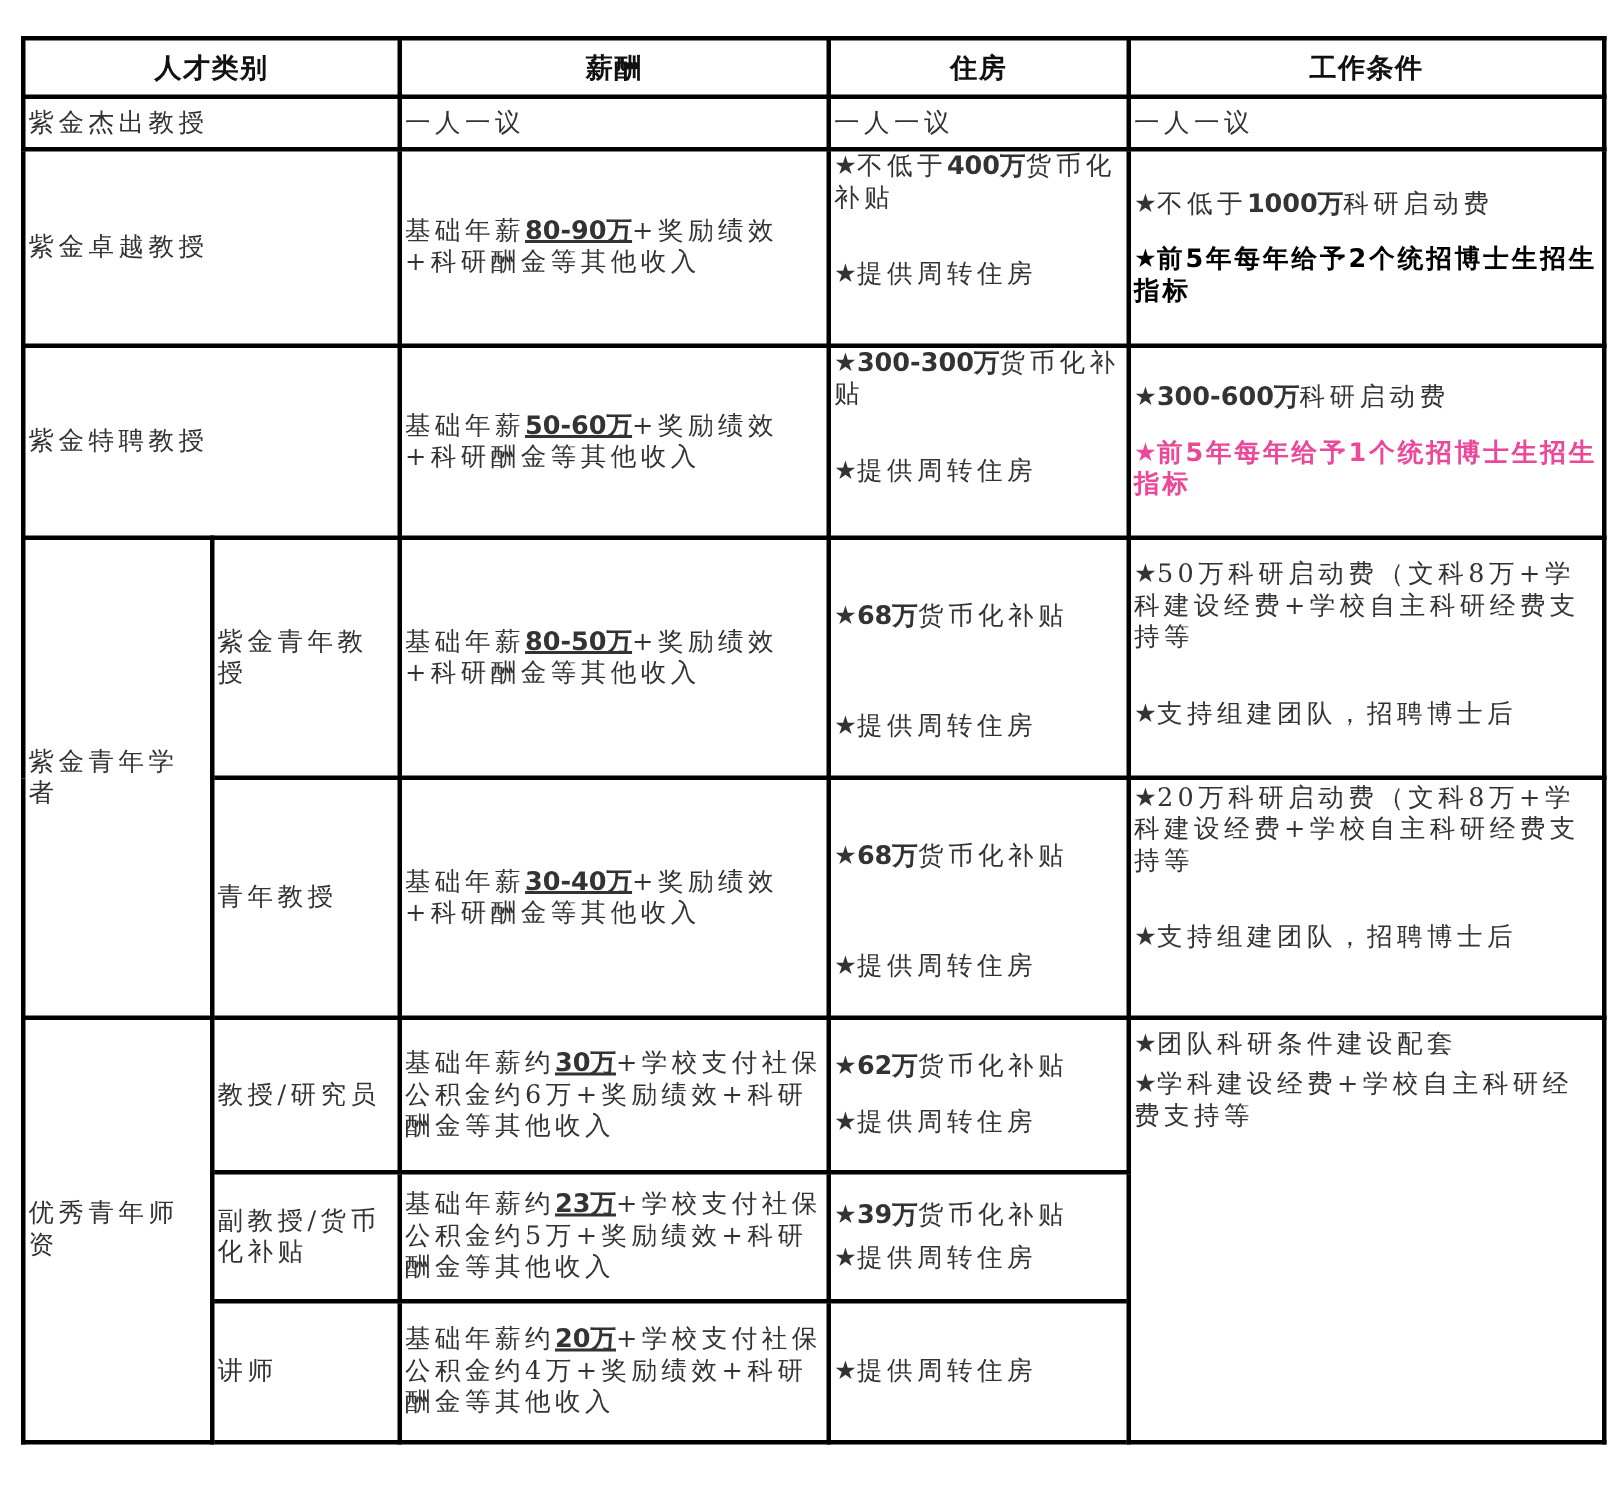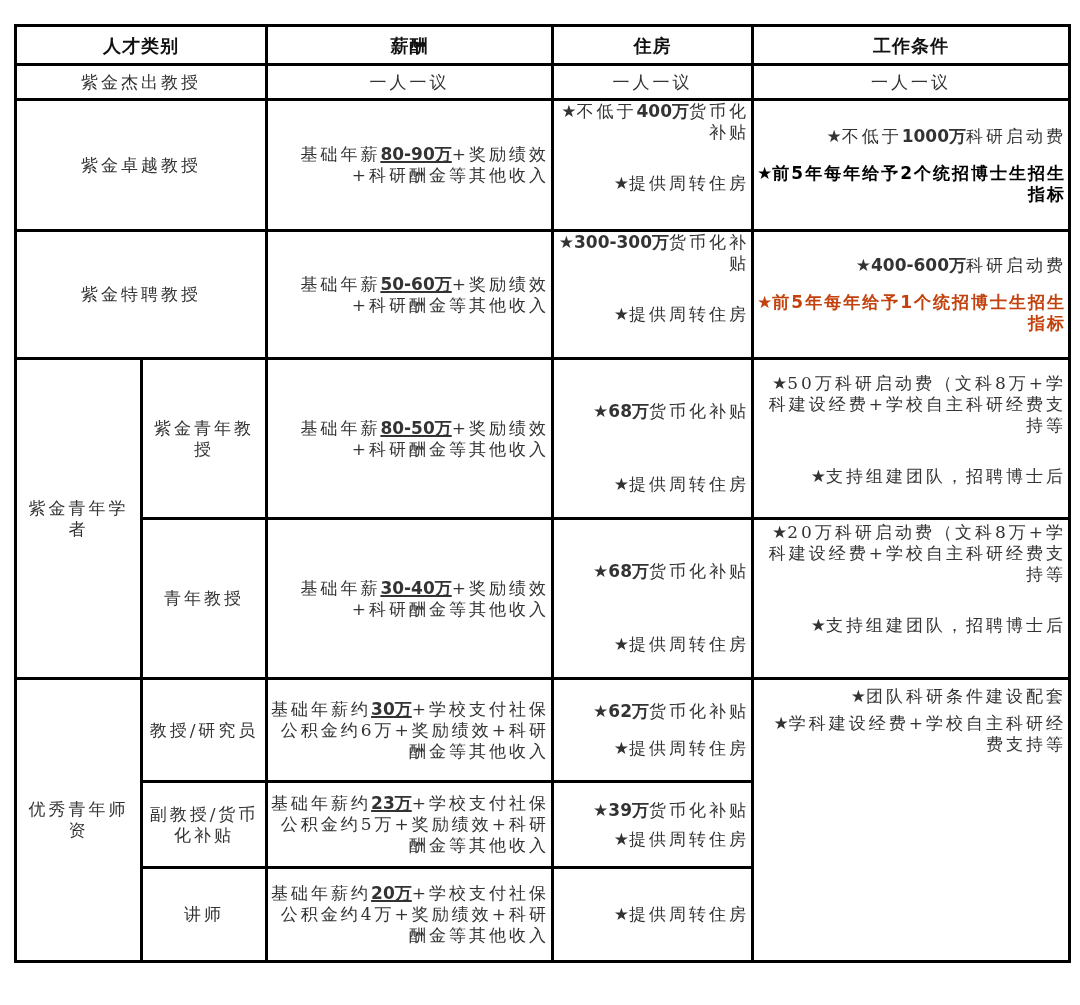--- a/index.html
+++ b/index.html
@@ -4,22 +4,22 @@
 <style>
   html, body { margin: 0; padding: 0; background: #ffffff; }
   body { width: 1080px; height: 1005px; position: relative; overflow: hidden;
          font-family: "DejaVu Serif", "Liberation Serif", serif; color: #111; }
   table.talent { position: absolute; left: 14px; top: 24px; border-collapse: collapse;
                  table-layout: fixed; width: 1054px; }
   table.talent td, table.talent th { border: 3px solid #000; padding: 0 2px; vertical-align: middle;
                  font-size: 17px; line-height: 21px; letter-spacing: 3px; word-break: break-all; }
   table.talent th { font-family: "DejaVu Sans", "Liberation Sans", sans-serif; font-weight: bold;
                  font-size: 18px; letter-spacing: 1px; text-align: center; height: 33px; }
-  .c { text-align: center; }
-  .l { text-align: right; }
+  .c { }
+  .l { text-align: left; }
   .light { color: #333; font-weight: normal; }
   .b { font-weight: bold; font-family: "DejaVu Sans", "Liberation Sans", sans-serif; letter-spacing: 0; }
   .u { text-decoration: underline; text-decoration-thickness: 2px; }
   .item { display: block; }
   .gap { margin-top: 16px; }
   .gap-lg { margin-top: 30px; }
   .star { letter-spacing: 0; }
 </style>
 </head>
 <body>
@@ -62,22 +62,22 @@
   </tr>
 
   <tr style="height:128px">
     <td colspan="2" class="c light">紫金特聘教授</td>
     <td class="l light"><span>基础年薪</span><span class="b u">50-60万</span><span>+奖励绩效+科研酬金等其他收入</span></td>
     <td class="l light" style="vertical-align:top">
       <span class="item"><span class="star">★</span><span class="b">300-300万</span><span>货币化补贴</span></span>
       <span class="item gap-lg"><span class="star">★</span><span>提供周转住房</span></span>
     </td>
     <td class="l light">
-      <span class="item"><span class="star">★</span><span class="b">400-600万</span><span>科研启动费</span></span>
-      <span class="item gap b" style="color:#c2410c;letter-spacing:2px"><span class="star">★</span><span>前5年每年给予1个统招博士生招生指标</span></span>
+      <span class="item"><span class="star">★</span><span class="b">300-600万</span><span>科研启动费</span></span>
+      <span class="item gap b" style="color:#ec4899;letter-spacing:2px"><span class="star">★</span><span>前5年每年给予1个统招博士生招生指标</span></span>
     </td>
   </tr>
 
   <tr style="height:160px">
     <td rowspan="2" class="c light">紫金青年学者</td>
     <td class="c light">紫金青年教授</td>
     <td class="l light"><span>基础年薪</span><span class="b u">80-50万</span><span>+奖励绩效+科研酬金等其他收入</span></td>
     <td class="l light">
       <span class="item" style="margin-top:18px"><span class="star">★</span><span class="b">68万</span><span>货币化补贴</span></span>
       <span class="item" style="margin-top:52px"><span class="star">★</span><span>提供周转住房</span></span>

